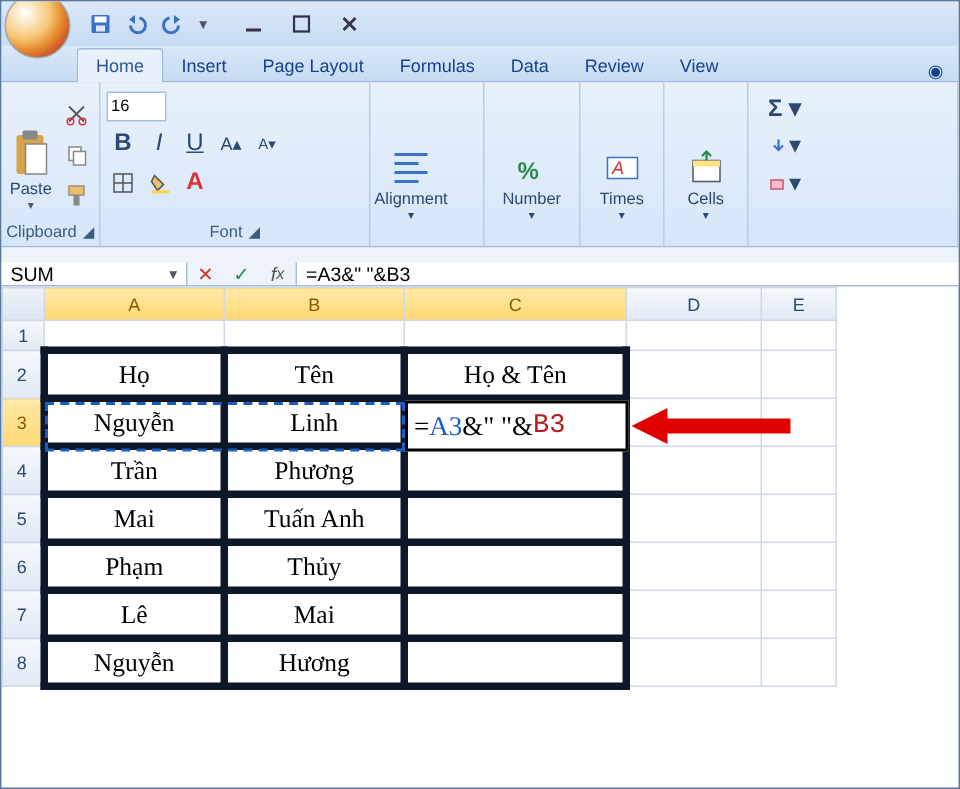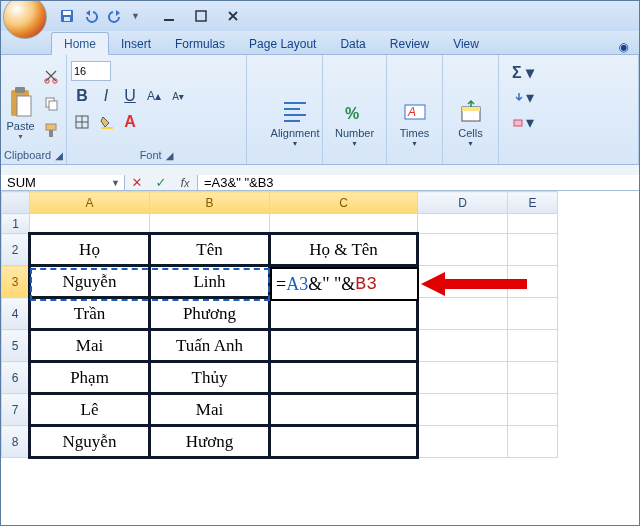--- a/index.html
+++ b/index.html
@@ -50,21 +50,21 @@
   .grid { border-collapse: collapse; table-layout: fixed; }
   .grid th, .grid td { border: 1px solid #d0d7e5; height: 20px; font-size: 12px; text-align: center; background: #fff; }
   .grid th { background: linear-gradient(#f5f8fc,#e1e9f4); color: #2a4a72; font-weight: normal; }
   .grid th.corner { width: 28px; background: linear-gradient(#eef3f9,#dbe4f0); }
   .grid th.col { width: 120px; }
   .grid th.col.wide { width: 148px; }
   .grid th.row { width: 28px; }
   .grid th.active { background: linear-gradient(#ffe9a8,#ffd873); color: #8a5a00; }
   .grid tr.hrow th.col { height: 22px; }
 
-  .data td { border: 3px solid #0f172a; font-family: "Times New Roman", serif; font-size: 17px; height: 32px; }
+  .data td { border: 5px solid #0f172a; font-family: "Times New Roman", serif; font-size: 17px; height: 32px; }
   .data td.nobord { border: 1px solid #d0d7e5; }
 
   
   .marquee { position: absolute; border: 2px dashed #1a5fbf; pointer-events: none; }
   .editcell { position: absolute; border: 2px solid #000; background: #fff; font-family: "Times New Roman", serif; font-size: 18px; display:flex; align-items:center; padding: 0 4px; }
   .editcell .op { color: #000; }
   .editcell .refA { color: #1a5fbf; }
   .editcell .refB { color: #b91c1c; font-family: Liberation Mono, monospace; }
   .arrow { position: absolute; pointer-events: none; }
   .arrow svg { display:block; }
@@ -111,22 +111,22 @@
         <svg width="12" height="12">
           <path d="M2 2 L10 10 M10 2 L2 10" stroke="#334" stroke-width="1.8"></path>
         </svg>
       </span>
   </div>
 </div>
 
 <div class="tabrow">
   <div class="tab active">Home</div>
   <div class="tab">Insert</div>
+  <div class="tab">Page Layout</div>
   <div class="tab">Formulas</div>
-  <div class="tab">Page Layout</div>
   <div class="tab">Data</div>
   <div class="tab">Review</div>
   <div class="tab">View</div>
   <div class="tab-help">◉</div>
 </div>
 
 <div class="ribbon">
 
   <div class="group" style="width:66px">
     <div class="group-body">
@@ -204,21 +204,21 @@
           </div>
       </div>
     </div>
     <div class="group-label">
         <span>Font</span>
         <span class="dlaunch">◢</span>
       </div>
   </div>
 
   <div class="group" style="width:76px">
-    <div class="group-body" style="justify-content:flex-end">
+    <div class="group-body" style="justify-content:flex-start">
       <div class="bigbtn">
         <svg width="30" height="30">
             <line x1="4" y1="6" x2="26" y2="6" stroke="#3a72c8" stroke-width="2"></line>
             <line x1="4" y1="12" x2="20" y2="12" stroke="#3a72c8" stroke-width="2"></line>
             <line x1="4" y1="18" x2="26" y2="18" stroke="#3a72c8" stroke-width="2"></line>
             <line x1="4" y1="24" x2="20" y2="24" stroke="#3a72c8" stroke-width="2"></line>
           </svg>
         <span>Alignment</span>
           <span style="font-size:8px">▾</span>
       </div>

